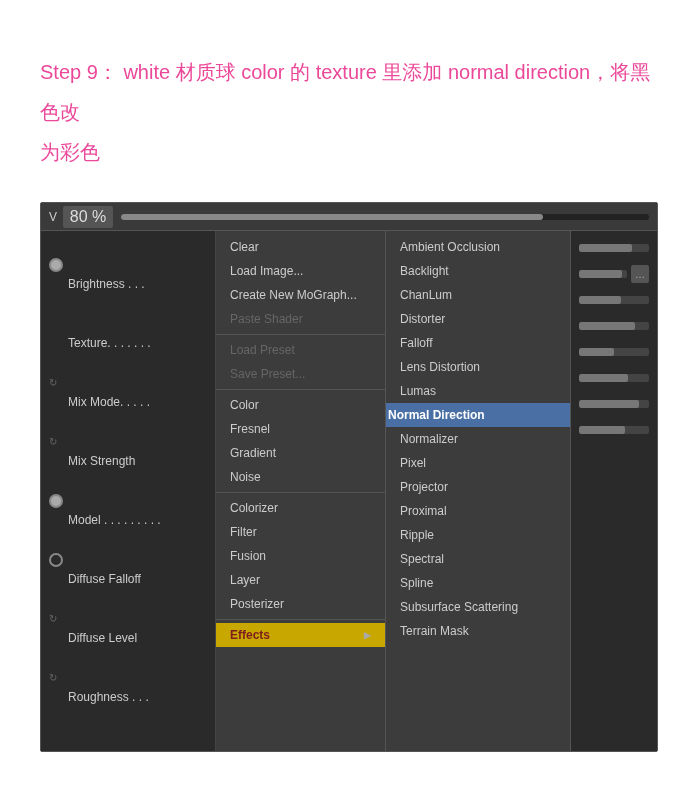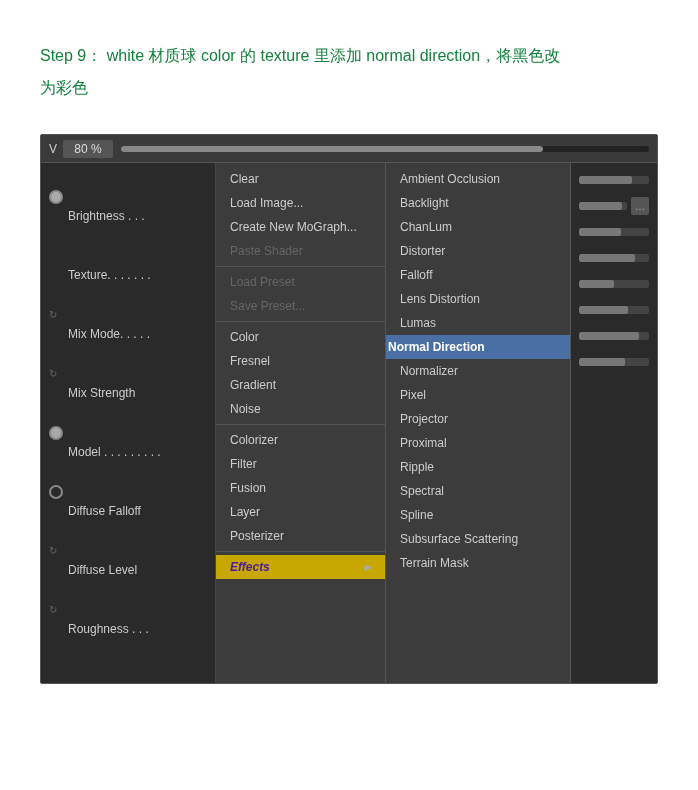--- a/index.html
+++ b/index.html
@@ -6,24 +6,24 @@
     body {
       width: 698px;
       min-height: 790px;
       background: #ffffff;
       font-family: Arial, "Microsoft YaHei", sans-serif;
       font-size: 14px;
       color: #222;
     }
 
     .instruction-text {
-      padding: 40px 40px 20px 40px;
+      padding: 52px 40px 20px 40px;
       line-height: 2;
-      font-size: 16px;
-      color: #15803d;
+      font-size: 20px;
+      color: #ec4899;
     }
 
     .ui-container {
       margin: 10px 40px 20px 40px;
       background: #2a2a2a;
       border: 1px solid #555;
       border-radius: 2px;
       overflow: hidden;
       position: relative;
     }
@@ -38,21 +38,21 @@
       border-bottom: 1px solid #555;
     }
     .top-bar-label {
       color: #ccc;
       font-size: 12px;
       margin-right: 6px;
     }
     .top-bar-value {
       background: #555;
       color: #ddd;
-      font-size: 12px;
+      font-size: 16px;
       padding: 2px 6px;
       border-radius: 2px;
       min-width: 50px;
       text-align: center;
     }
     .top-bar-slider {
       flex: 1;
       height: 6px;
       background: #222;
       margin-left: 8px;
@@ -128,23 +128,22 @@
       color: #ccc;
       font-size: 12px;
       cursor: pointer;
       white-space: nowrap;
     }
     .menu-item.disabled {
       color: #666;
     }
     .menu-item.highlighted {
       background: #c8a800;
-      color: #4c1d95;
+      color: #7f1d1d;
       font-weight: bold;
-      font-style: italic;
     }
     .menu-item.has-sub {
       display: flex;
       justify-content: space-between;
       align-items: center;
     }
     .menu-item.has-sub::after {
       content: '▶';
       font-size: 9px;
       color: #aaa;

